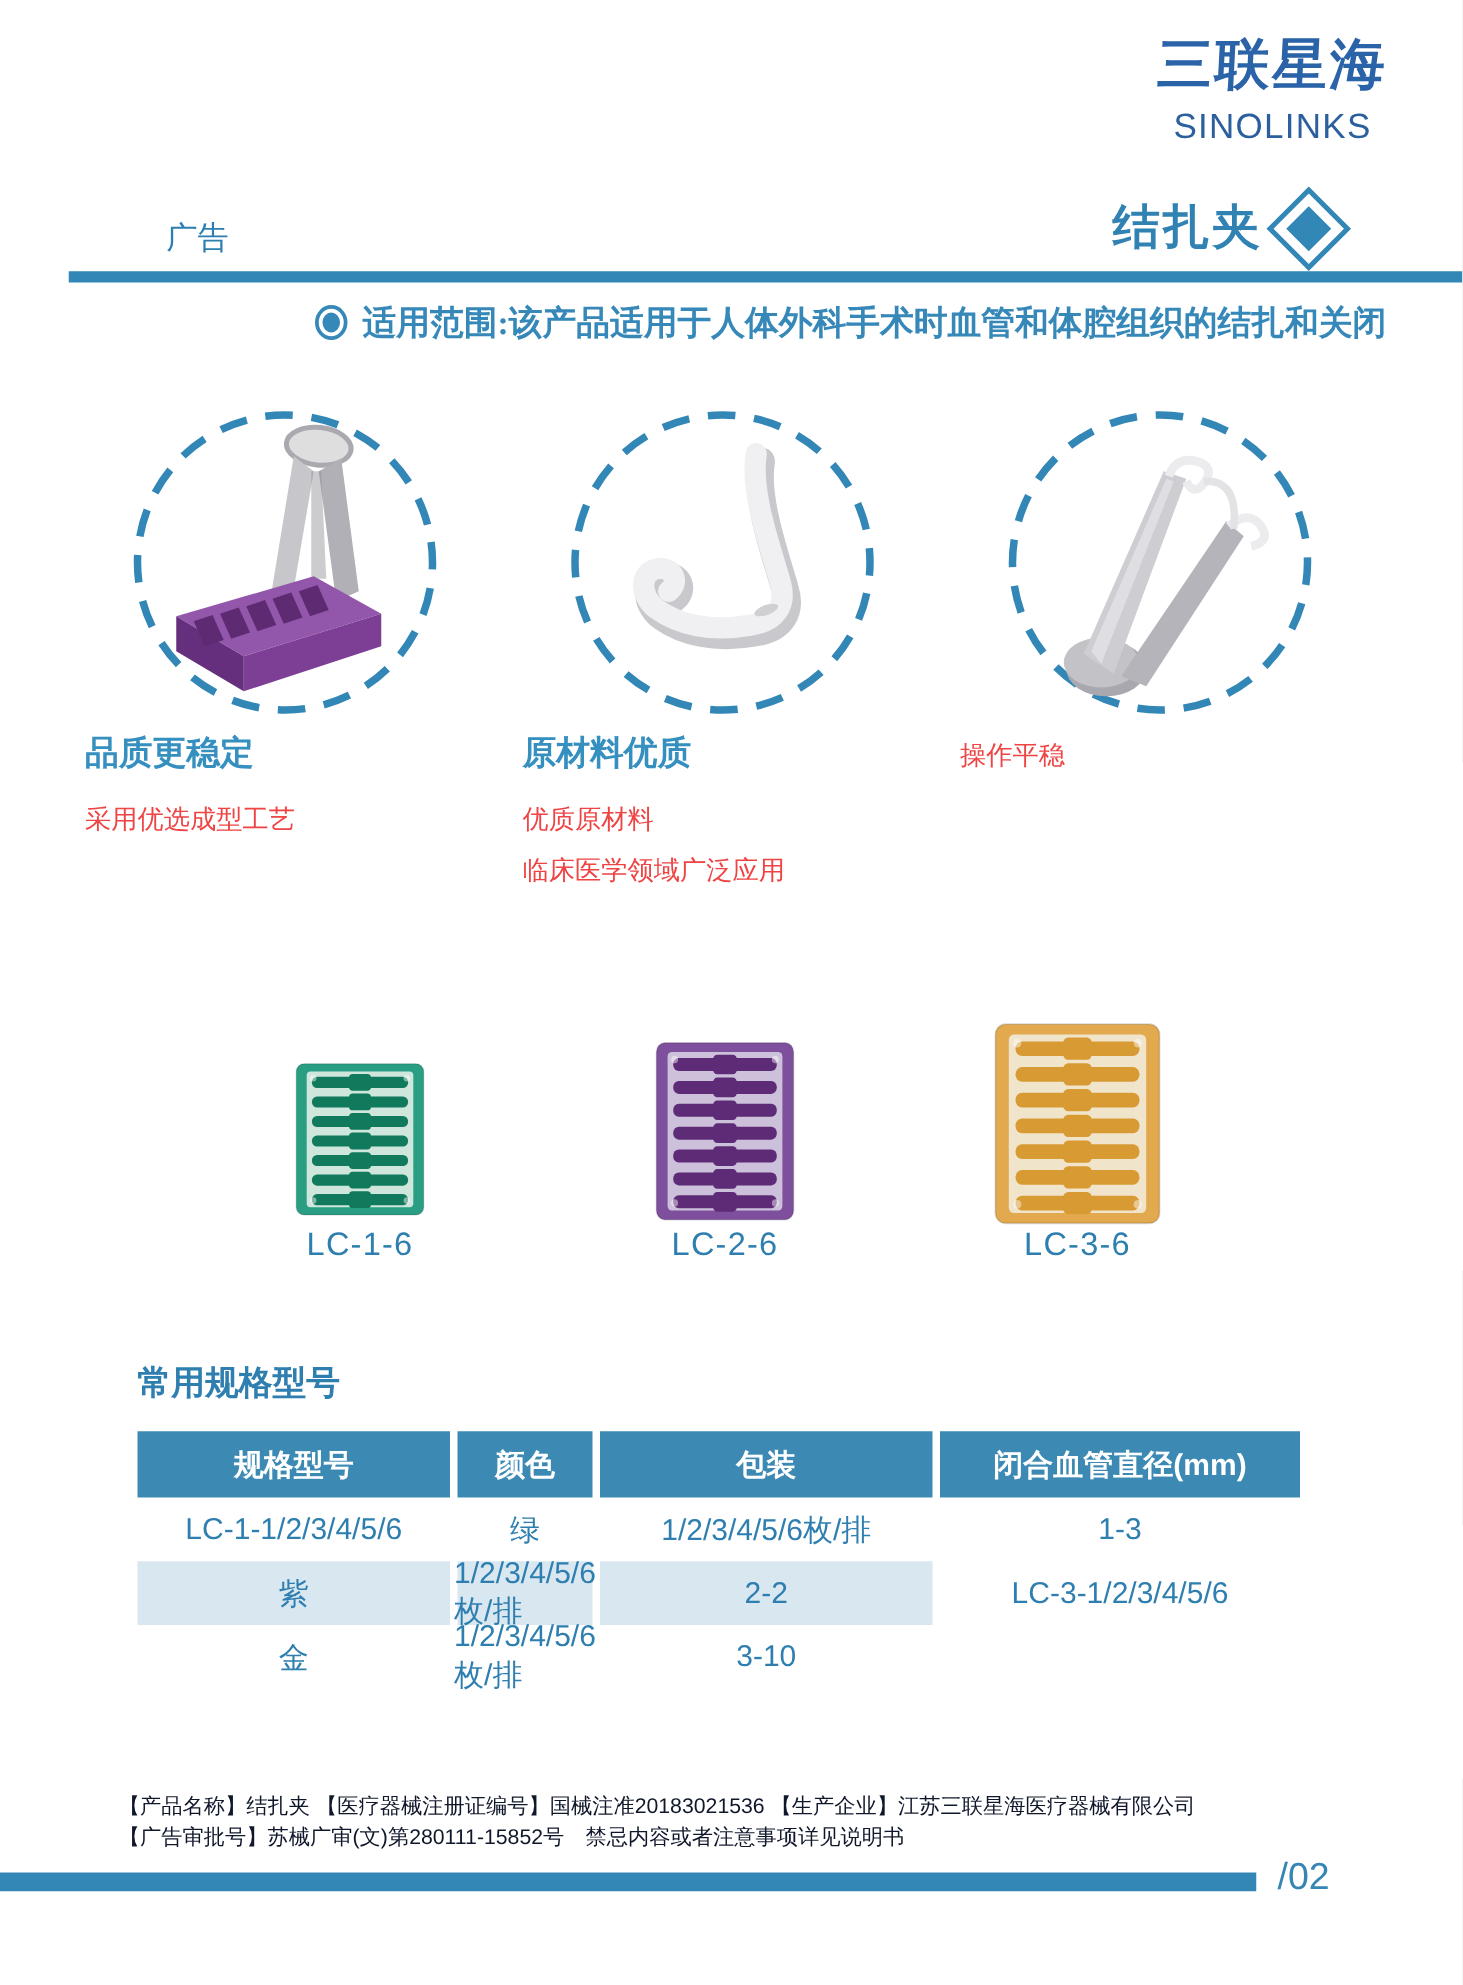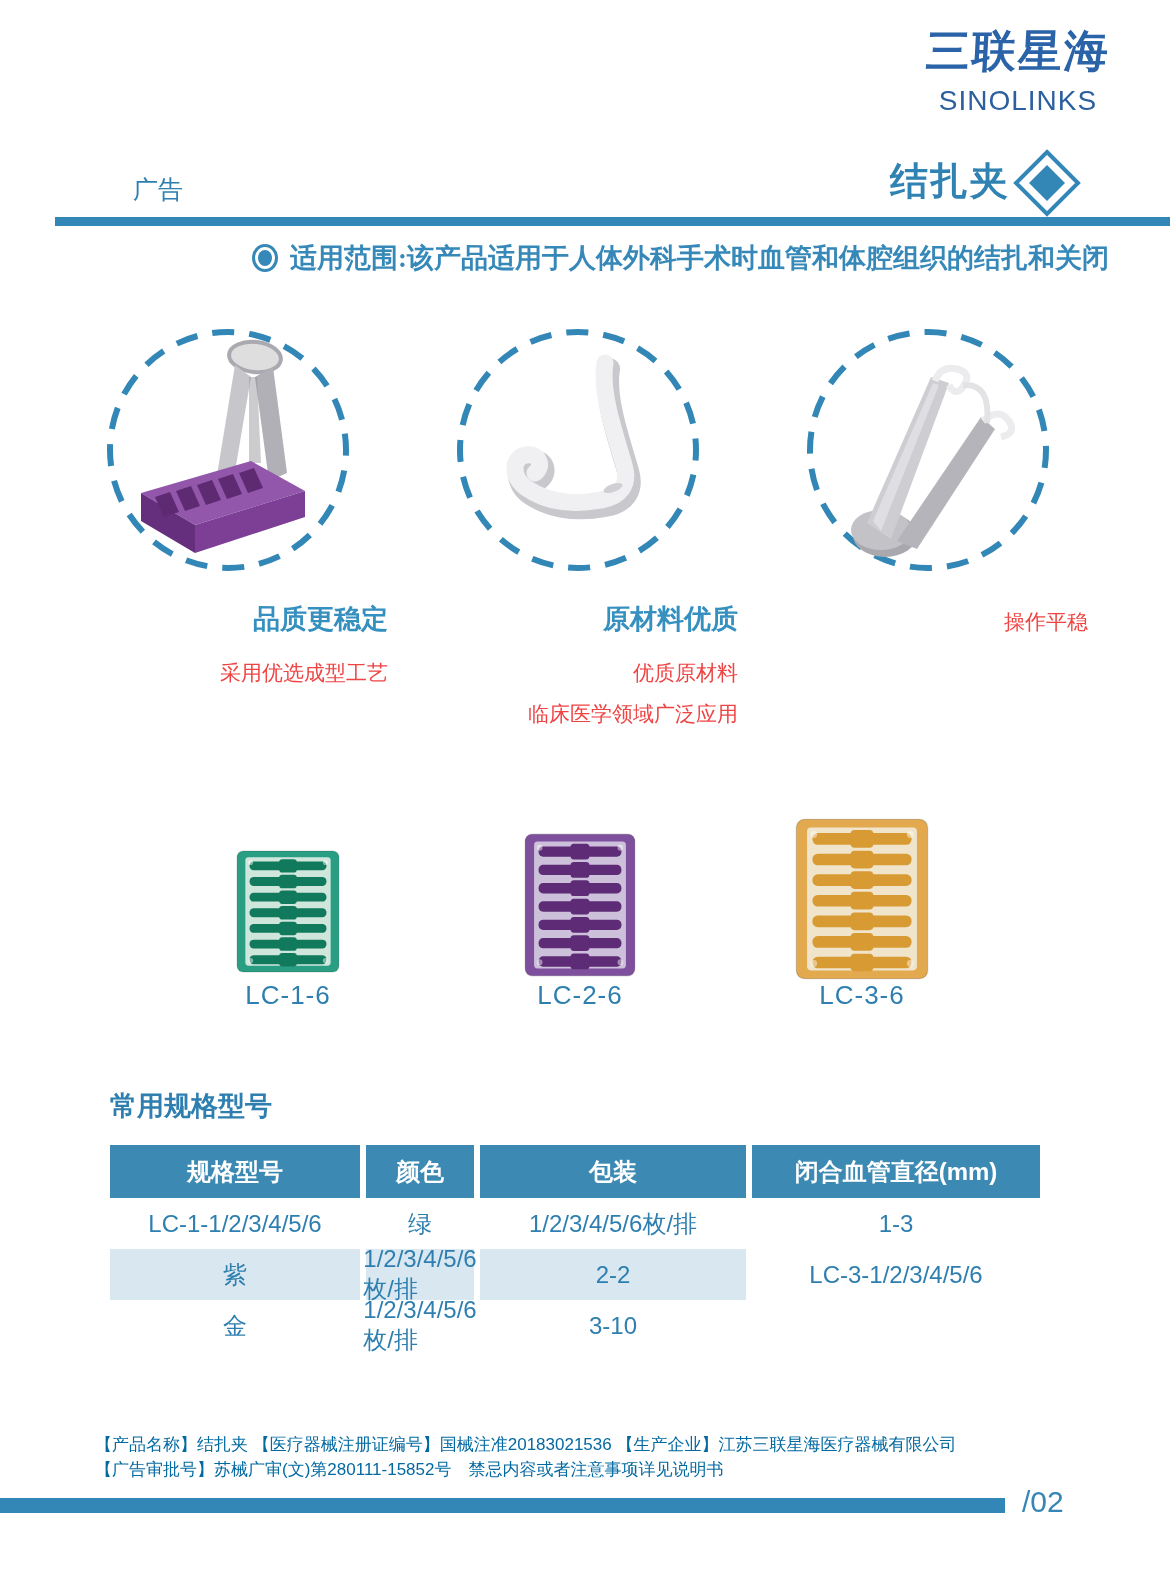--- a/index.html
+++ b/index.html
@@ -25,21 +25,21 @@
   .scope{position:absolute; left:252px; top:240px; display:flex; align-items:center;}
   .bullet{width:20px; height:22px; border:3px solid #3588b8; border-radius:50%;
           position:relative; flex:0 0 auto; margin-right:12px;}
   .bullet::after{content:''; position:absolute; left:3px; top:3px; right:3px; bottom:3px;
           background:#3588b8; border-radius:50%;}
   .scope-text{font-size:27px; font-weight:700; color:#3588b8; white-space:nowrap;font-family:Liberation Serif, serif;}
   
   .circle-fig{position:absolute; width:250px; height:250px; top:325px;}
   #circle1{left:103px;} #circle2{left:453px;} #circle3{left:803px;}
   
-  .feature{position:absolute; top:601px; width:320px; text-align:right;}
+  .feature{position:absolute; top:584px; width:320px; text-align:left;}
   #feat1{left:68px;} #feat2{left:418px;} #feat3{left:768px;}
   .feature-title{font-size:27px; font-weight:700; color:#3590c0; margin:0 0 15px 0;}
   .feature-line{font-size:21px; color:#ef4444; line-height:41px; min-height:10px;}
   
   .cartridge{position:absolute;}
   #cart1{left:236px; top:850px; width:104px; height:123px;}
   #cart2{left:524px; top:833px; width:112px; height:144px;}
   #cart3{left:795px; top:818px; width:134px; height:162px;}
   .cartridge svg{width:100%; height:100%; display:block;}
   .product-model{position:absolute; top:980px; width:200px; text-align:center;
@@ -48,21 +48,21 @@
   
   .spec-title{position:absolute; left:110px; top:1088px; font-size:27px; font-weight:700; color:#2e7fb0;}
   .spec-table{position:absolute; left:110px; top:1145px; width:930px;
               display:grid; grid-template-columns:250px 108px 266px 288px;
               grid-template-rows:53px 51px 51px 51px; column-gap:6px;}
   .th{background:#3c8ab3; color:#ffffff; font-size:24px; font-weight:700;
       display:flex; align-items:center; justify-content:center;}
   .td{color:#2e7fb0; font-size:24px; display:flex; align-items:center; justify-content:center;}
   .stripe{background:#d9e7f1;}
   
-  .footer-line{position:absolute; left:95px; width:1000px; font-size:17px; color:#0369a1; white-space:nowrap;}
+  .footer-line{position:absolute; left:95px; width:1000px; font-size:17px; color:#0f172a; white-space:nowrap;}
   #fline1{top:1433px;} #fline2{top:1458px;}
   .bottom-bar{position:absolute; left:0; top:1498px; width:1005px; height:15px; background:#3387b7;}
   .page-number{position:absolute; left:1022px; top:1485px; font-size:30px; color:#3585b5;}
 </style>
 </head>
 <body>
 
 <div class="page">
 
   <div class="logo">

